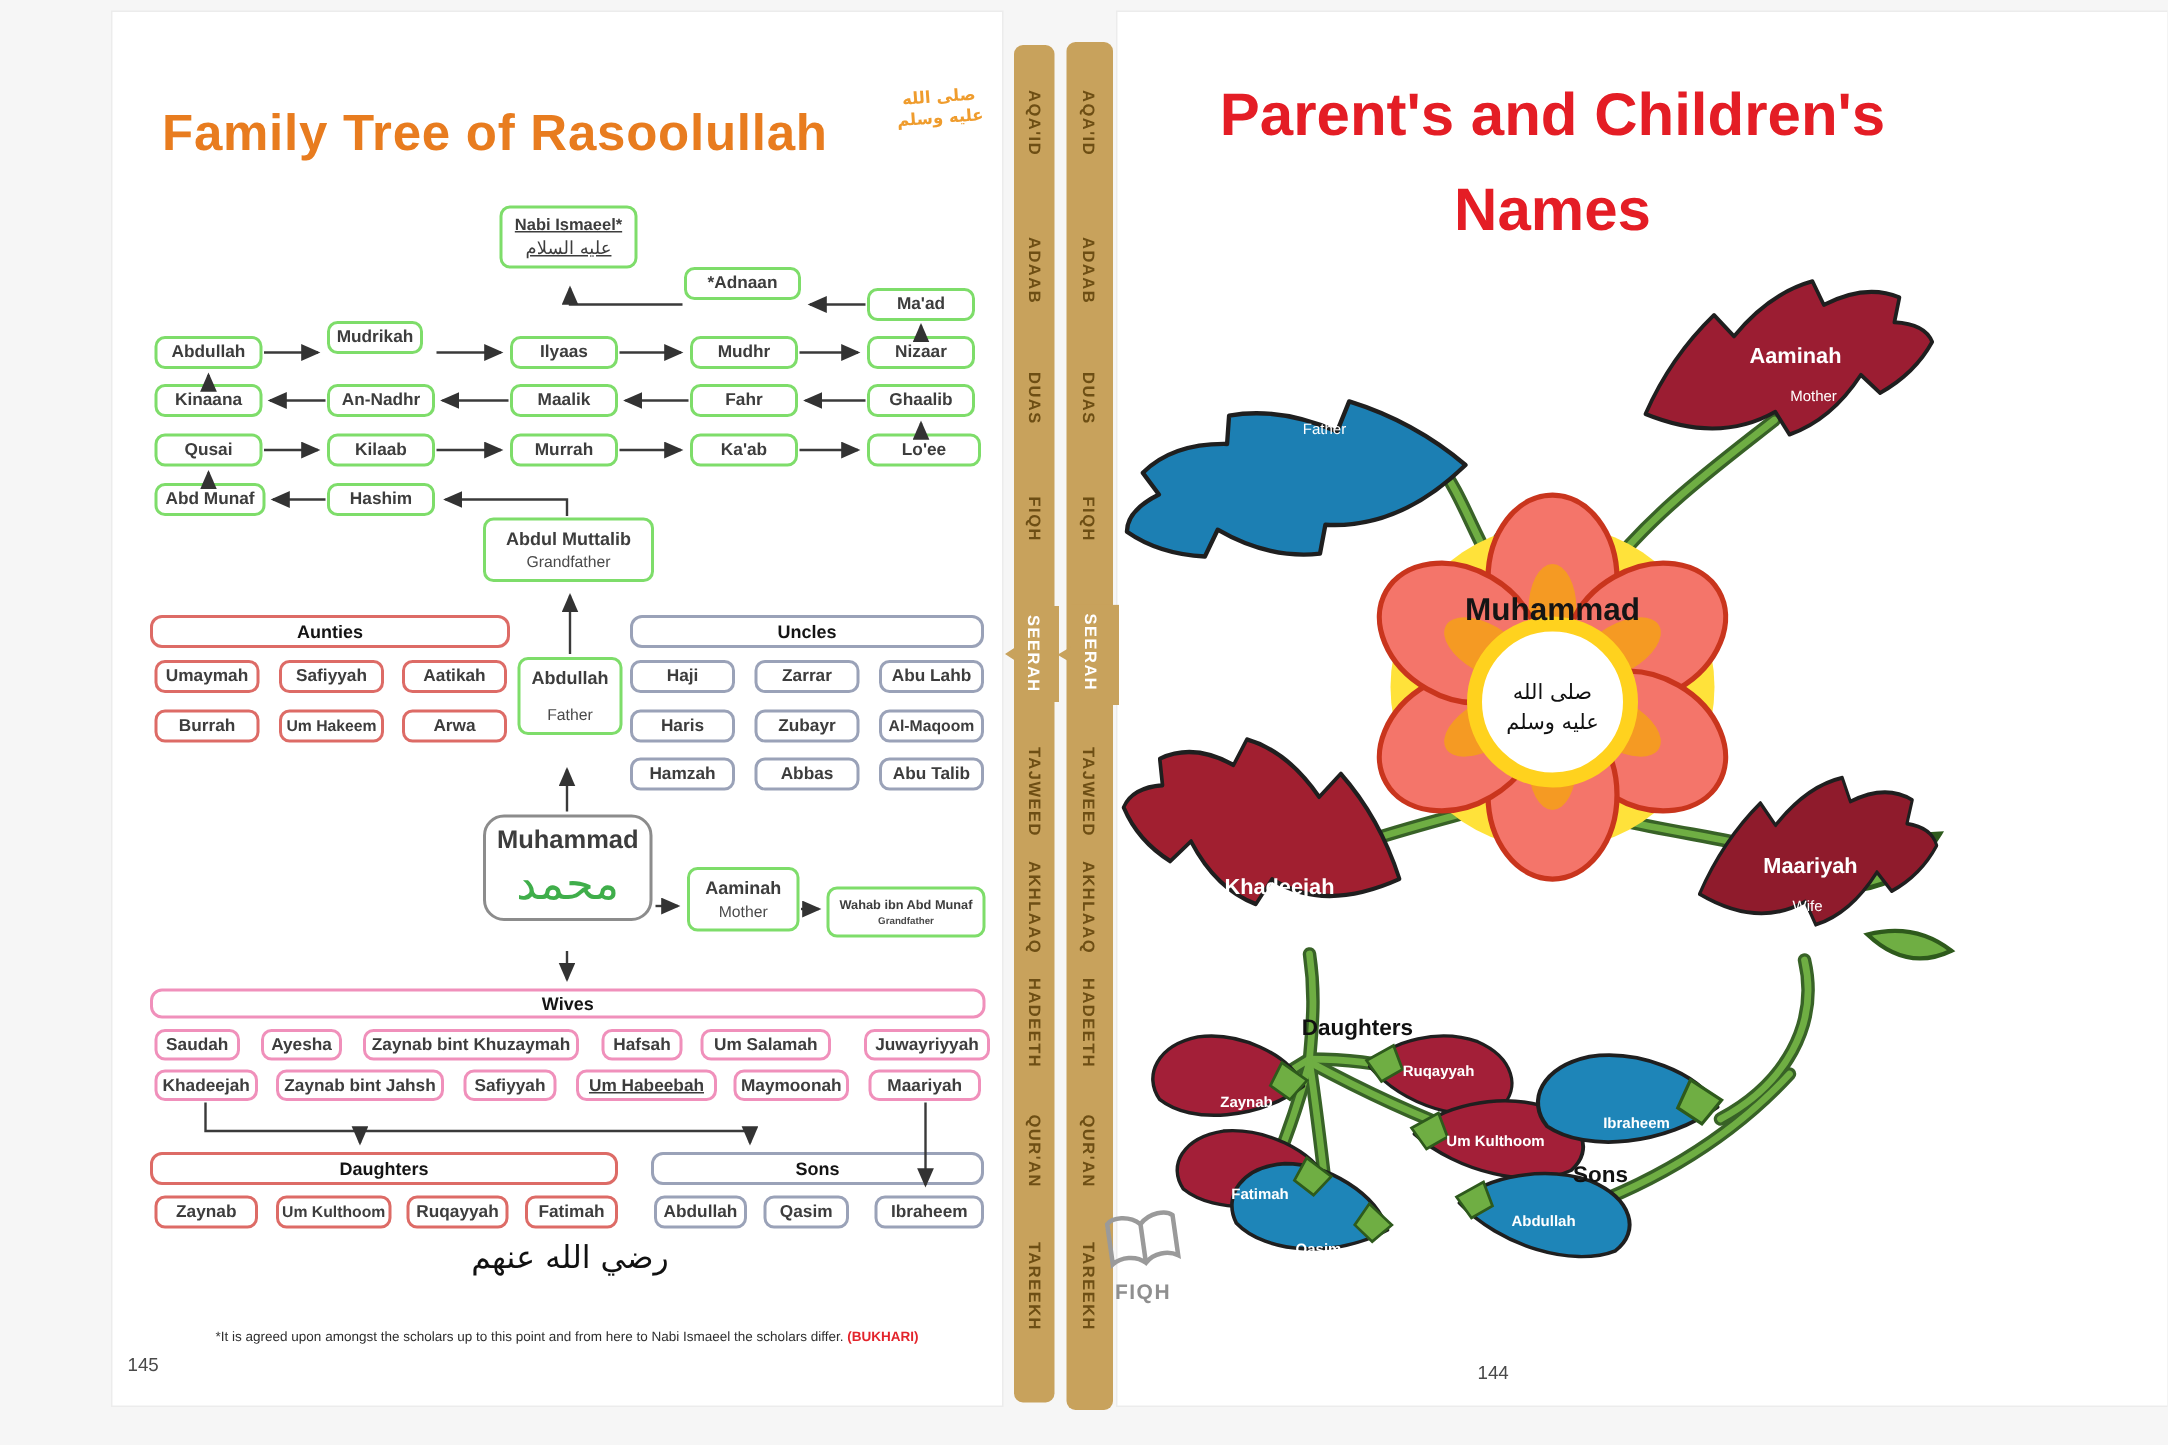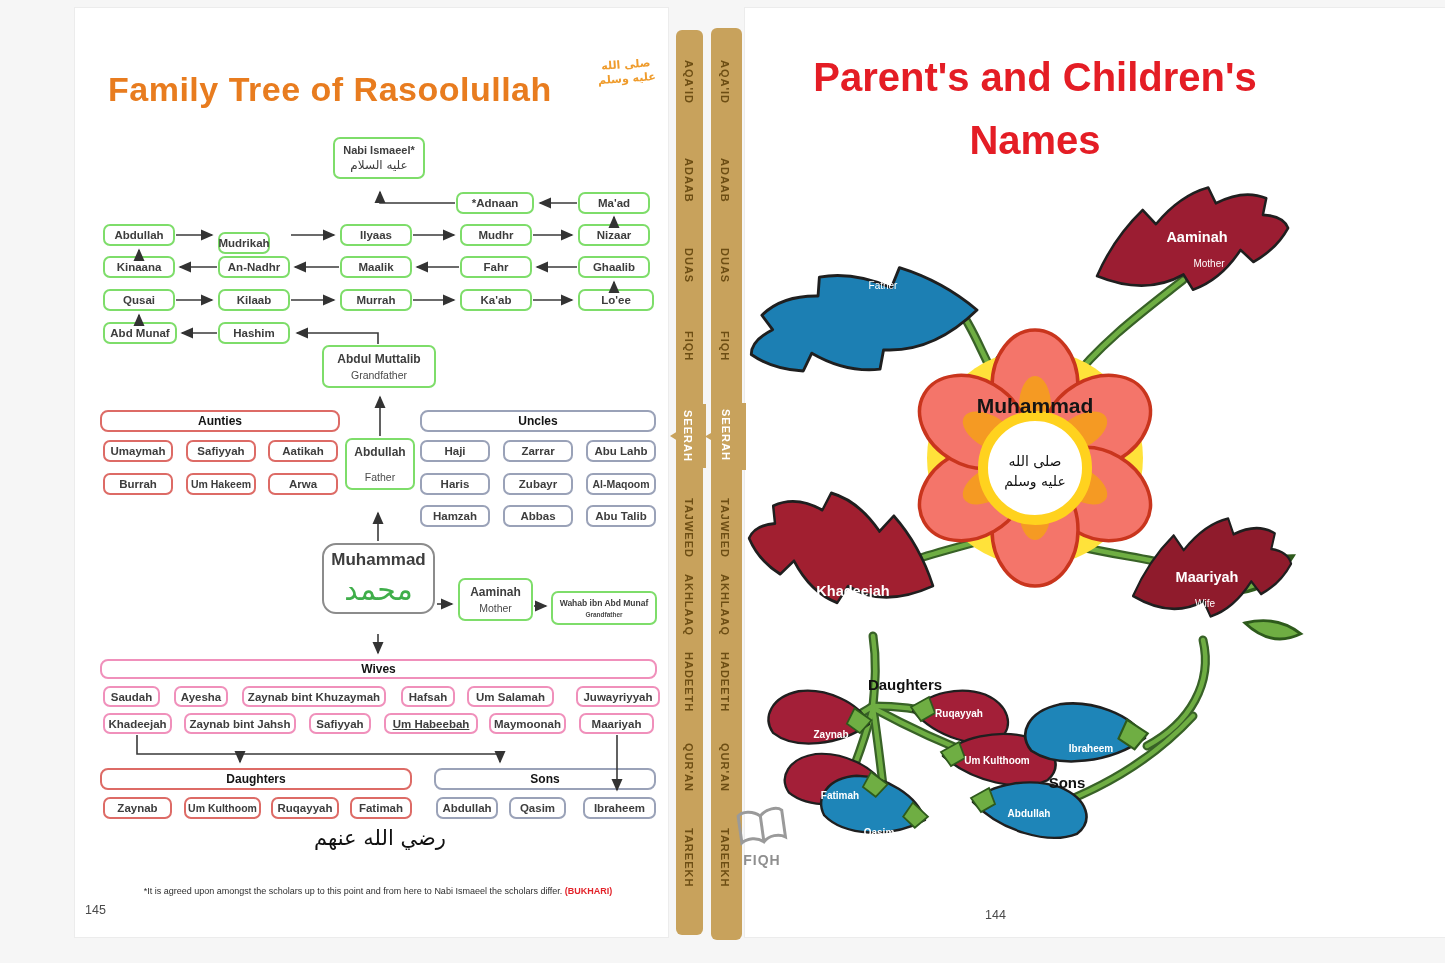--- a/index.html
+++ b/index.html
@@ -35,29 +35,29 @@
   svg text.ar{font-family:"DejaVu Sans",sans-serif;}
 </style>
 </head>
 <body>
 
 <div class="pg" style="left:75px;top:8px;width:593px;height:929px;"></div>
 
 <div class="title-left">Family Tree of Rasoolullah</div>
 <div class="stamp">صلى الله عليه وسلم</div>
 
-<div class="bx g tall" style="left:333px;top:137px;width:92px;">
+<div class="bx g tall" style="left:333px;top:137px;width:92px;text-decoration:underline;">
   <span style="font-size:11px;">Nabi Ismaeel*</span>
   <span class="ar" style="font-size:12px;margin-top:2px;">عليه السلام</span>
 </div>
-<div class="bx g" style="left:456px;top:192px;width:78px;">*Adnaan</div>
+<div class="bx g" style="left:456px;top:178px;width:78px;">*Adnaan</div>
 <div class="bx g" style="left:578px;top:192px;width:72px;">Ma'ad</div>
 
 <div class="bx g" style="left:103px;top:224px;width:72px;">Abdullah</div>
-<div class="bx g" style="left:218px;top:232px;width:52px;">Mudrikah</div>
+<div class="bx g" style="left:218px;top:214px;width:64px;">Mudrikah</div>
 <div class="bx g" style="left:340px;top:224px;width:72px;">Ilyaas</div>
 <div class="bx g" style="left:460px;top:224px;width:72px;">Mudhr</div>
 <div class="bx g" style="left:578px;top:224px;width:72px;">Nizaar</div>
 
 <div class="bx g" style="left:103px;top:256px;width:72px;">Kinaana</div>
 <div class="bx g" style="left:218px;top:256px;width:72px;">An-Nadhr</div>
 <div class="bx g" style="left:340px;top:256px;width:72px;">Maalik</div>
 <div class="bx g" style="left:460px;top:256px;width:72px;">Fahr</div>
 <div class="bx g" style="left:578px;top:256px;width:72px;">Ghaalib</div>
 

